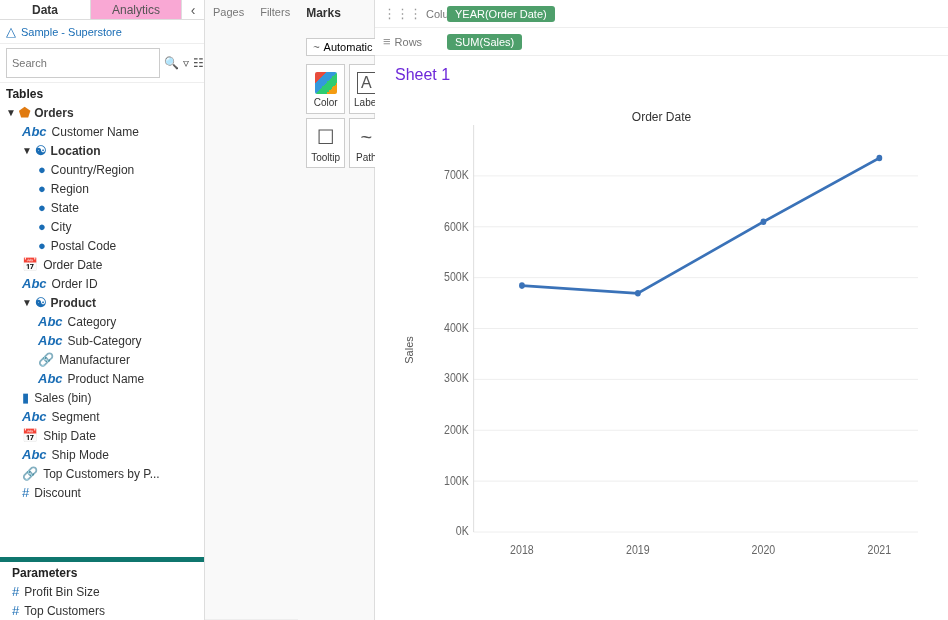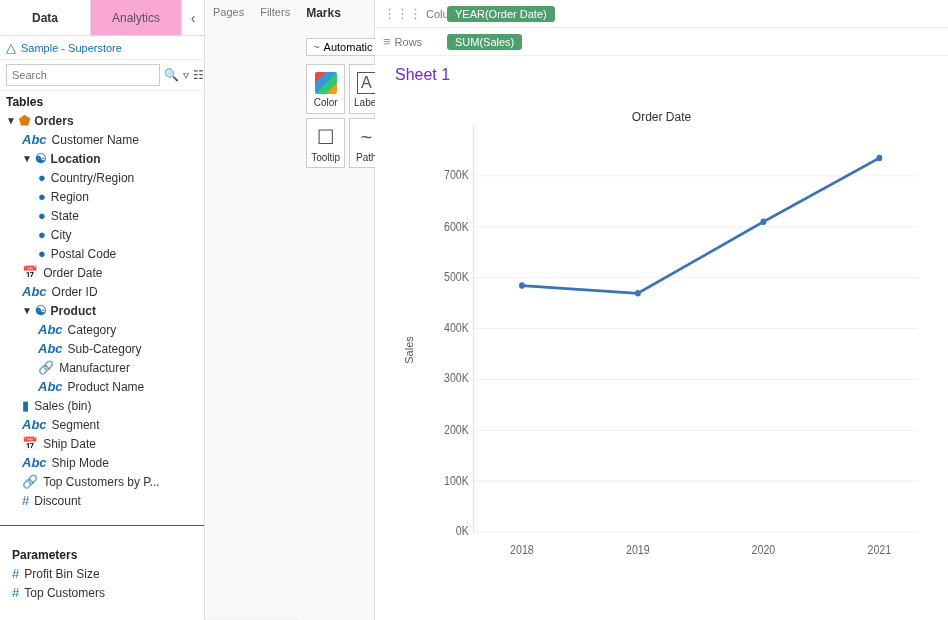--- a/index.html
+++ b/index.html
@@ -1,45 +1,45 @@
 <!DOCTYPE html>
 <html><head>
   <meta charset="utf-8">
   <style>
     * { box-sizing: border-box; margin: 0; padding: 0; }
     body { font-family: 'Segoe UI', Tahoma, Geneva, Verdana, sans-serif; font-size: 12px; background: #f5f5f5; display: flex; height: 620px; overflow: hidden; }
 
     
     .left-panel { width: 205px; background: #fff; border-right: 1px solid #ddd; display: flex; flex-direction: column; height: 620px; }
-    .tabs-row { display: flex; border-bottom: 1px solid #ddd; height: 36px; }
+    .tabs-row { display: flex; border-bottom: 1px solid #ddd; height: 20px; }
     .tab { flex: 1; display: flex; align-items: center; justify-content: center; font-size: 12px; cursor: pointer; color: #333; border-right: 1px solid #ddd; }
     .tab.active { background: #fff; font-weight: 600; }
     .tab.inactive { background: #f9a8d4; color: #555; }
     .tab-arrow { width: 22px; display: flex; align-items: center; justify-content: center; color: #555; cursor: pointer; font-size: 14px; }
     .data-source-row { display: flex; align-items: center; padding: 4px 6px; border-bottom: 1px solid #eee; font-size: 11px; color: #1a6db5; }
     .data-source-icon { margin-right: 5px; font-size: 13px; }
     .search-row { display: flex; align-items: center; padding: 4px 6px; border-bottom: 1px solid #eee; gap: 4px; }
-    .search-input { flex: 1; border: 1px solid #ccc; padding: 2px 5px; font-size: 11px; height: 22px; }
+    .search-input { flex: 1; border: 1px solid #ccc; padding: 2px 5px; font-size: 11px; height: 30px; }
     .search-icon-btn { font-size: 12px; color: #555; cursor: pointer; }
     .filter-icon-btn { font-size: 12px; color: #555; cursor: pointer; }
     .grid-icon-btn { font-size: 12px; color: #555; cursor: pointer; }
     .section-header { font-weight: 700; font-size: 12px; padding: 4px 6px 2px 6px; color: #222; }
     .group-header { display: flex; align-items: center; padding: 2px 6px; cursor: pointer; font-size: 12px; color: #333; font-weight: 600; }
     .group-header .expand-arrow { margin-right: 3px; font-size: 10px; }
     .group-icon { margin-right: 4px; font-size: 13px; color: #e07a10; }
     .group-icon.blue { color: #1a6db5; }
     .field-item { display: flex; align-items: center; padding: 2px 6px 2px 22px; cursor: pointer; color: #333; font-size: 12px; }
     .field-icon { margin-right: 5px; font-size: 13px; }
     .field-icon.abc { color: #1a6db5; font-style: italic; font-weight: 700; }
     .field-icon.geo { color: #1a6db5; }
     .field-icon.cal { color: #1a6db5; }
     .field-icon.hash { color: #1a6db5; }
     .field-icon.link { color: #1a6db5; }
     .field-icon.bar { color: #1a6db5; }
-    .parameters-section { border-top: 1px solid #0f766e; padding: 18px 6px; }
+    .parameters-section { border-top: 5px solid #0f766e; padding: 0 6px; }
     .param-item { display: flex; align-items: center; padding: 2px 6px; font-size: 12px; color: #333; }
 
     
     .middle-panel { width: 170px; background: #f9f9f9; border-right: 1px solid #ddd; display: flex; flex-direction: row; }
     .shelf-section { padding: 6px 8px; border-bottom: 1px solid #eee; }
     .shelf-label { font-size: 11px; color: #777; margin-bottom: 4px; }
     .filters-section { padding: 6px 8px; border-bottom: 1px solid #eee; min-height: 80px; }
     .marks-section { padding: 6px 8px; flex: 1; }
     .marks-title { font-size: 12px; font-weight: 600; margin-bottom: 18px; color: #333; }
     .marks-dropdown { display: flex; align-items: center; border: 1px solid #ccc; background: #fff; padding: 2px 6px; margin-bottom: 8px; font-size: 11px; cursor: pointer; }

